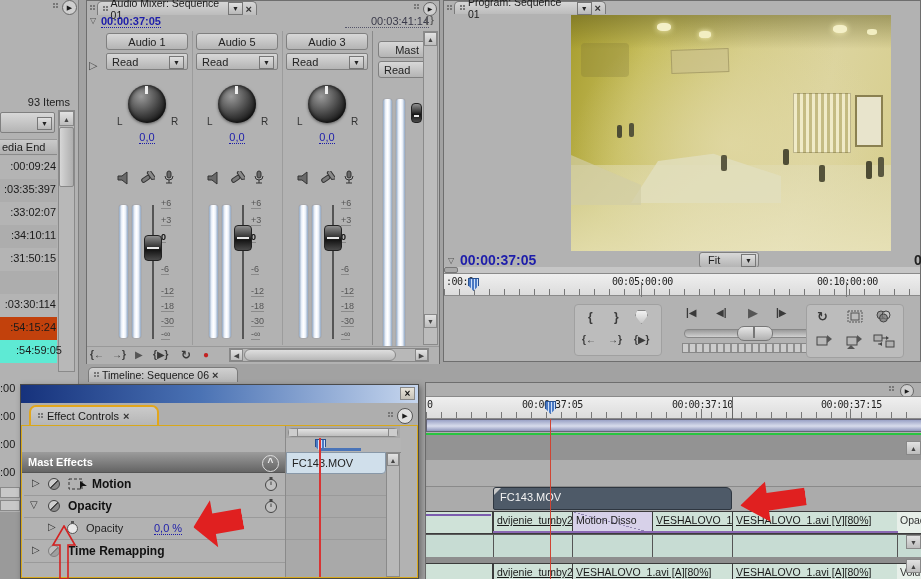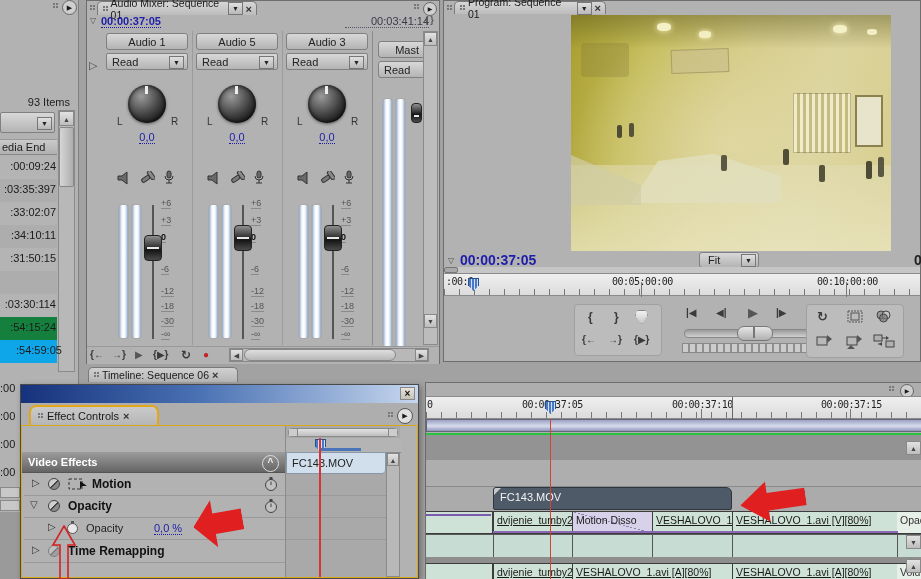--- a/index.html
+++ b/index.html
@@ -70,22 +70,22 @@
     <div class="p" style="left:0;top:139px;width:57px;height:16px;background:linear-gradient(#cacaca,#b0b0b0);border-top:1px solid #999;border-bottom:1px solid #8a8a8a;box-sizing:border-box;padding:1px 0 0 2px;color:#222;">edia End</div>
 
     <div class="p" style="left:0;top:156px;width:57px;">
       <div style="height:23px;padding:4px 1px 0 0;box-sizing:border-box;text-align:right;background:#b4b4b4;">:00:09:24</div>
       <div style="height:23px;padding:4px 1px 0 0;box-sizing:border-box;text-align:right;background:#adadad;">:03:35:397</div>
       <div style="height:23px;padding:4px 1px 0 0;box-sizing:border-box;text-align:right;background:#b4b4b4;">:33:02:07</div>
       <div style="height:23px;padding:4px 1px 0 0;box-sizing:border-box;text-align:right;background:#adadad;">:34:10:11</div>
       <div style="height:23px;padding:4px 1px 0 0;box-sizing:border-box;text-align:right;background:#b4b4b4;">:31:50:15</div>
       <div style="height:23px;background:#adadad;"></div>
       <div style="height:23px;padding:4px 1px 0 0;box-sizing:border-box;text-align:right;background:#b4b4b4;">:03:30:114</div>
-      <div style="height:23px;padding:4px 1px 0 0;box-sizing:border-box;text-align:right;background:#15803d;">:54:15:24</div>
-      <div style="height:23px;padding:4px 1px 0 16px;box-sizing:border-box;text-align:right;background:#0ea5e9;">:54:59:05</div>
+      <div style="height:23px;padding:4px 1px 0 0;box-sizing:border-box;text-align:right;background:#c2410c;">:54:15:24</div>
+      <div style="height:23px;padding:4px 1px 0 16px;box-sizing:border-box;text-align:right;background:#5eead4;">:54:59:05</div>
     </div>
 
     <div class="p" style="left:0;top:382px;width:20px;overflow:hidden;">:00</div>
     <div class="p" style="left:0;top:410px;width:20px;overflow:hidden;">:00</div>
     <div class="p" style="left:0;top:438px;width:20px;overflow:hidden;">:00</div>
     <div class="p" style="left:0;top:466px;width:20px;overflow:hidden;">:00</div>
     <div class="p" style="left:0;top:487px;width:20px;height:11px;background:#c8c8c8;border:1px solid #8a8a8a;box-sizing:border-box;"></div>
     <div class="p" style="left:0;top:500px;width:20px;height:11px;background:#c8c8c8;border:1px solid #8a8a8a;box-sizing:border-box;"></div>
     <div class="p" style="left:0;top:512px;width:20px;height:67px;background:#9a9a9a;"></div>
   </div>
@@ -448,21 +448,21 @@
         <span class="closex">×</span>
       </div>
       <span class="p grip" style="left:366px;top:8px;"></span>
       <span class="p" style="left:376px;top:5px;width:14px;height:14px;border:1px solid #555;border-radius:50%;background:#e0e0e0;font-size:7px;text-align:center;line-height:14px;">▶</span>
     </div>
 
     <div class="p" style="left:0;top:40px;width:397px;height:153px;border:1px solid #d8a81a;box-sizing:border-box;background:#b2b2b2;overflow:hidden;">
 
 
       <div class="p" style="left:0;top:26px;width:263px;height:21px;background:linear-gradient(#9c9c9c,#646464);border-bottom:1px solid #555;box-sizing:border-box;">
-        <span class="p" style="left:6px;top:4px;color:#fff;font-weight:bold;">Video Effects</span>
+        <span class="p" style="left:6px;top:4px;color:#fff;font-weight:bold;">Mast Effects</span>
         <span class="p" style="left:240px;top:3px;width:15px;height:15px;border:1px solid #ddd;border-radius:50%;text-align:center;font-size:10px;font-weight:bold;line-height:14px;color:#eee;">^</span>
       </div>
 
       <div class="p" style="left:0;top:47px;width:263px;height:23px;">
         <span class="p" style="left:10px;top:4px;font-size:10px;color:#333;">▷</span>
         <span class="p fxcirc" style="left:26px;top:5px;"></span>
         <span class="p" style="left:46px;top:4px;"><svg width="20" height="14">
               <rect x="1" y="2" width="13" height="10" fill="none" stroke="#333" stroke-dasharray="3 2"></rect>
               <polygon points="12,4 19,9 14,9 12,13" fill="#111"></polygon>
             </svg></span>

